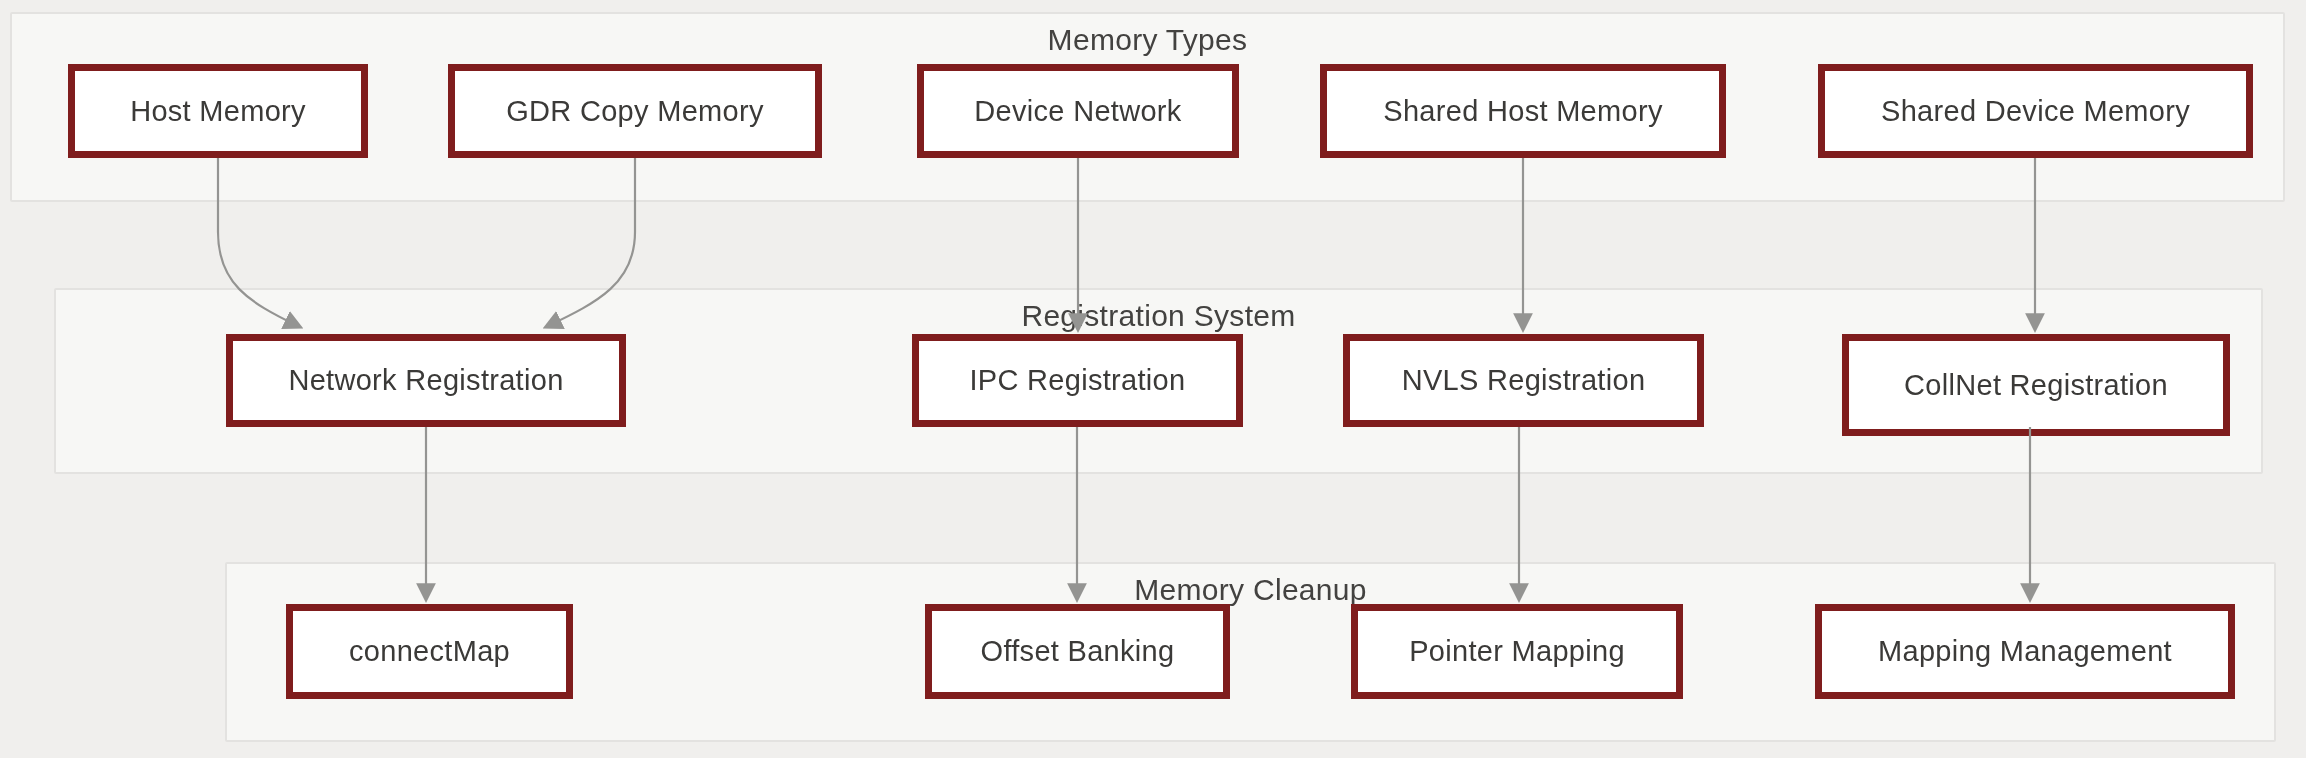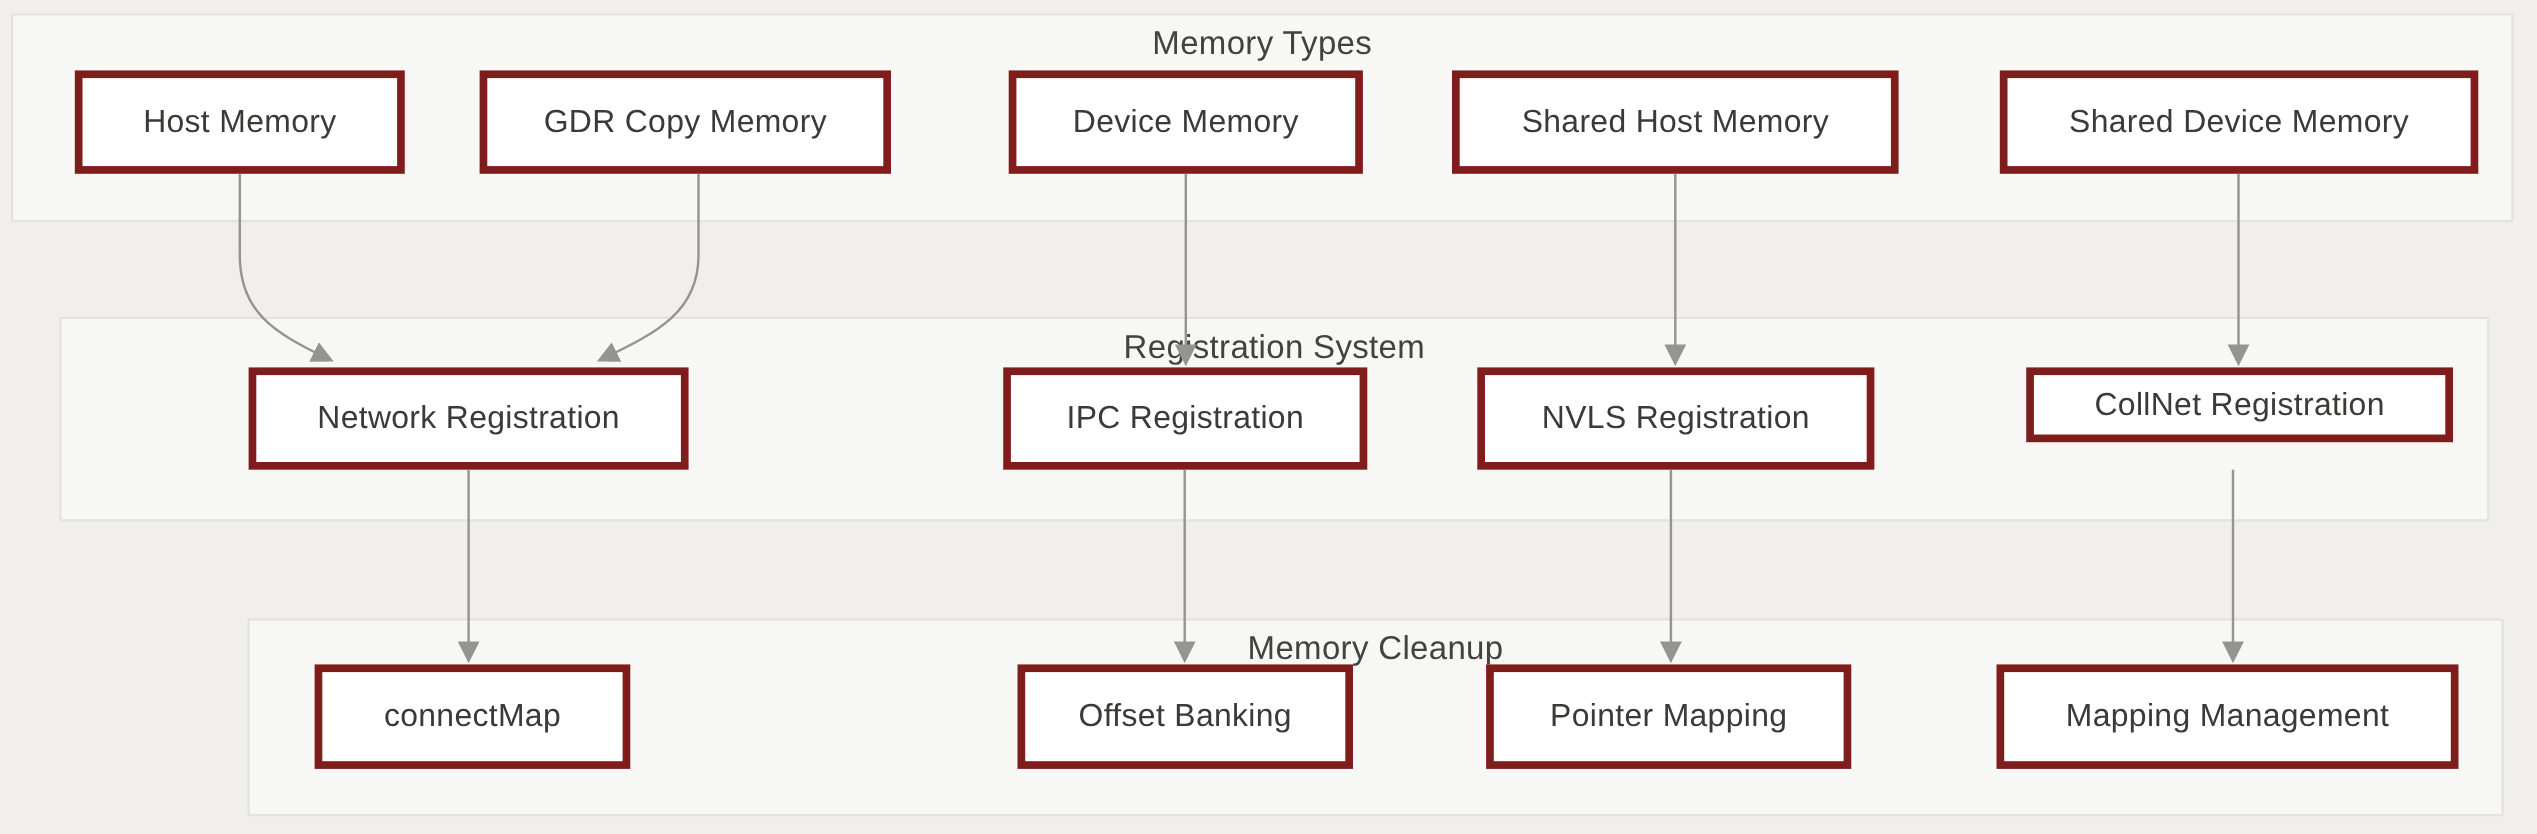--- a/index.html
+++ b/index.html
@@ -72,43 +72,43 @@
     <div class="band-title">Registration System</div>
   </section>
 
   <section class="band" style="left:225px; top:562px; width:2051px; height:180px;">
     <div class="band-title">Memory Cleanup</div>
   </section>
 
   <div class="node" style="left:68px;   top:64px; width:300px; height:94px;">
     <span>Host Memory</span>
   </div>
-  <div class="node" style="left:436px;  top:64px; width:374px; height:94px;">
+  <div class="node" style="left:448px;  top:64px; width:374px; height:94px;">
     <span>GDR Copy Memory</span>
   </div>
   <div class="node" style="left:917px;  top:64px; width:322px; height:94px;">
-    <span>Device Memory</span>
+    <span>Device Network</span>
   </div>
   <div class="node" style="left:1320px; top:64px; width:406px; height:94px;text-align:right;">
     <span>Shared Host Memory</span>
   </div>
   <div class="node" style="left:1818px; top:64px; width:435px; height:94px;">
     <span>Shared Device Memory</span>
   </div>
 
   <div class="node" style="left:226px;  top:334px; width:400px; height:93px;">
     <span>Network Registration</span>
   </div>
   <div class="node" style="left:1343px; top:334px; width:361px; height:93px;">
     <span>NVLS Registration</span>
   </div>
   <div class="node" style="left:912px;  top:334px; width:331px; height:93px;">
     <span>IPC Registration</span>
   </div>
-  <div class="node" style="left:1842px; top:334px; width:388px; height:68px;">
+  <div class="node" style="left:1842px; top:334px; width:388px; height:102px;">
     <span>CollNet Registration</span>
   </div>
 
   <div class="node" style="left:286px;  top:604px; width:287px; height:95px;">
     <span>connectMap</span>
   </div>
   <div class="node" style="left:925px;  top:604px; width:305px; height:95px;">
     <span>Offset Banking</span>
   </div>
   <div class="node" style="left:1351px; top:604px; width:332px; height:95px;">

